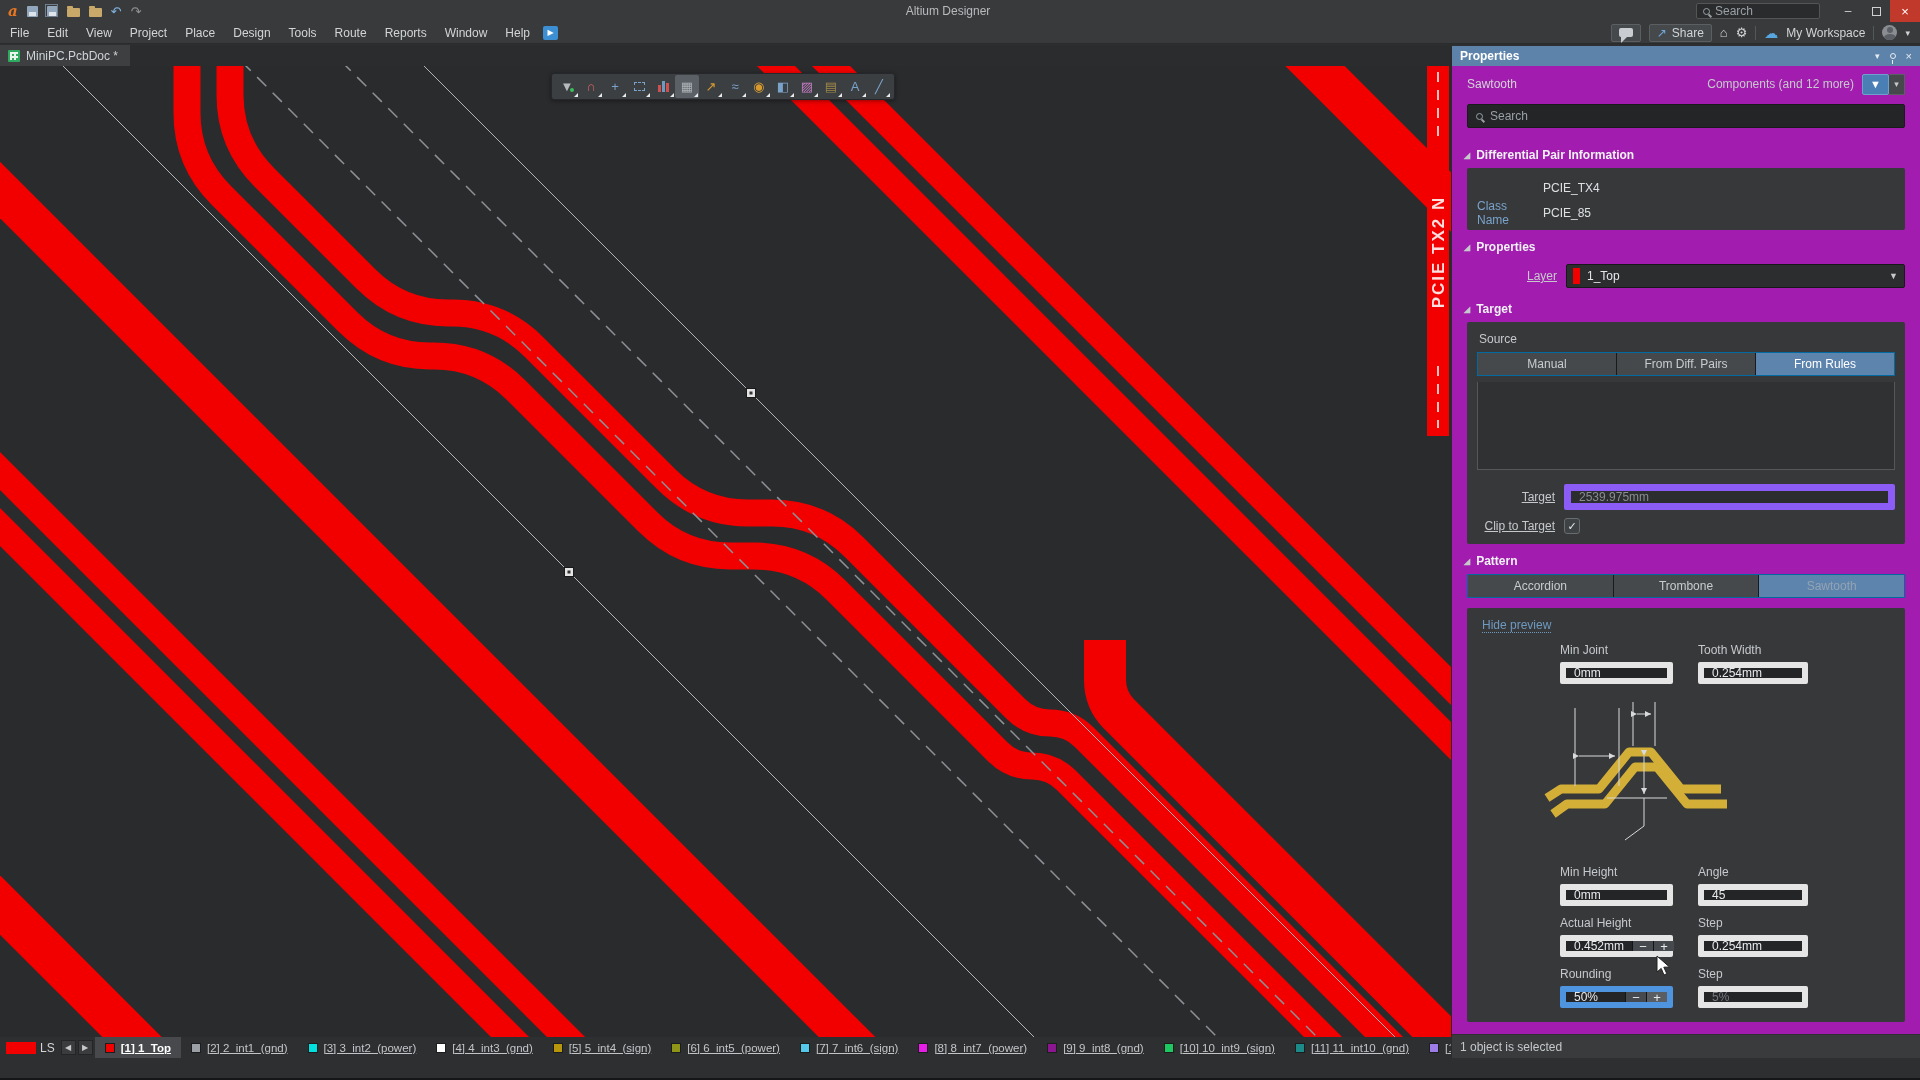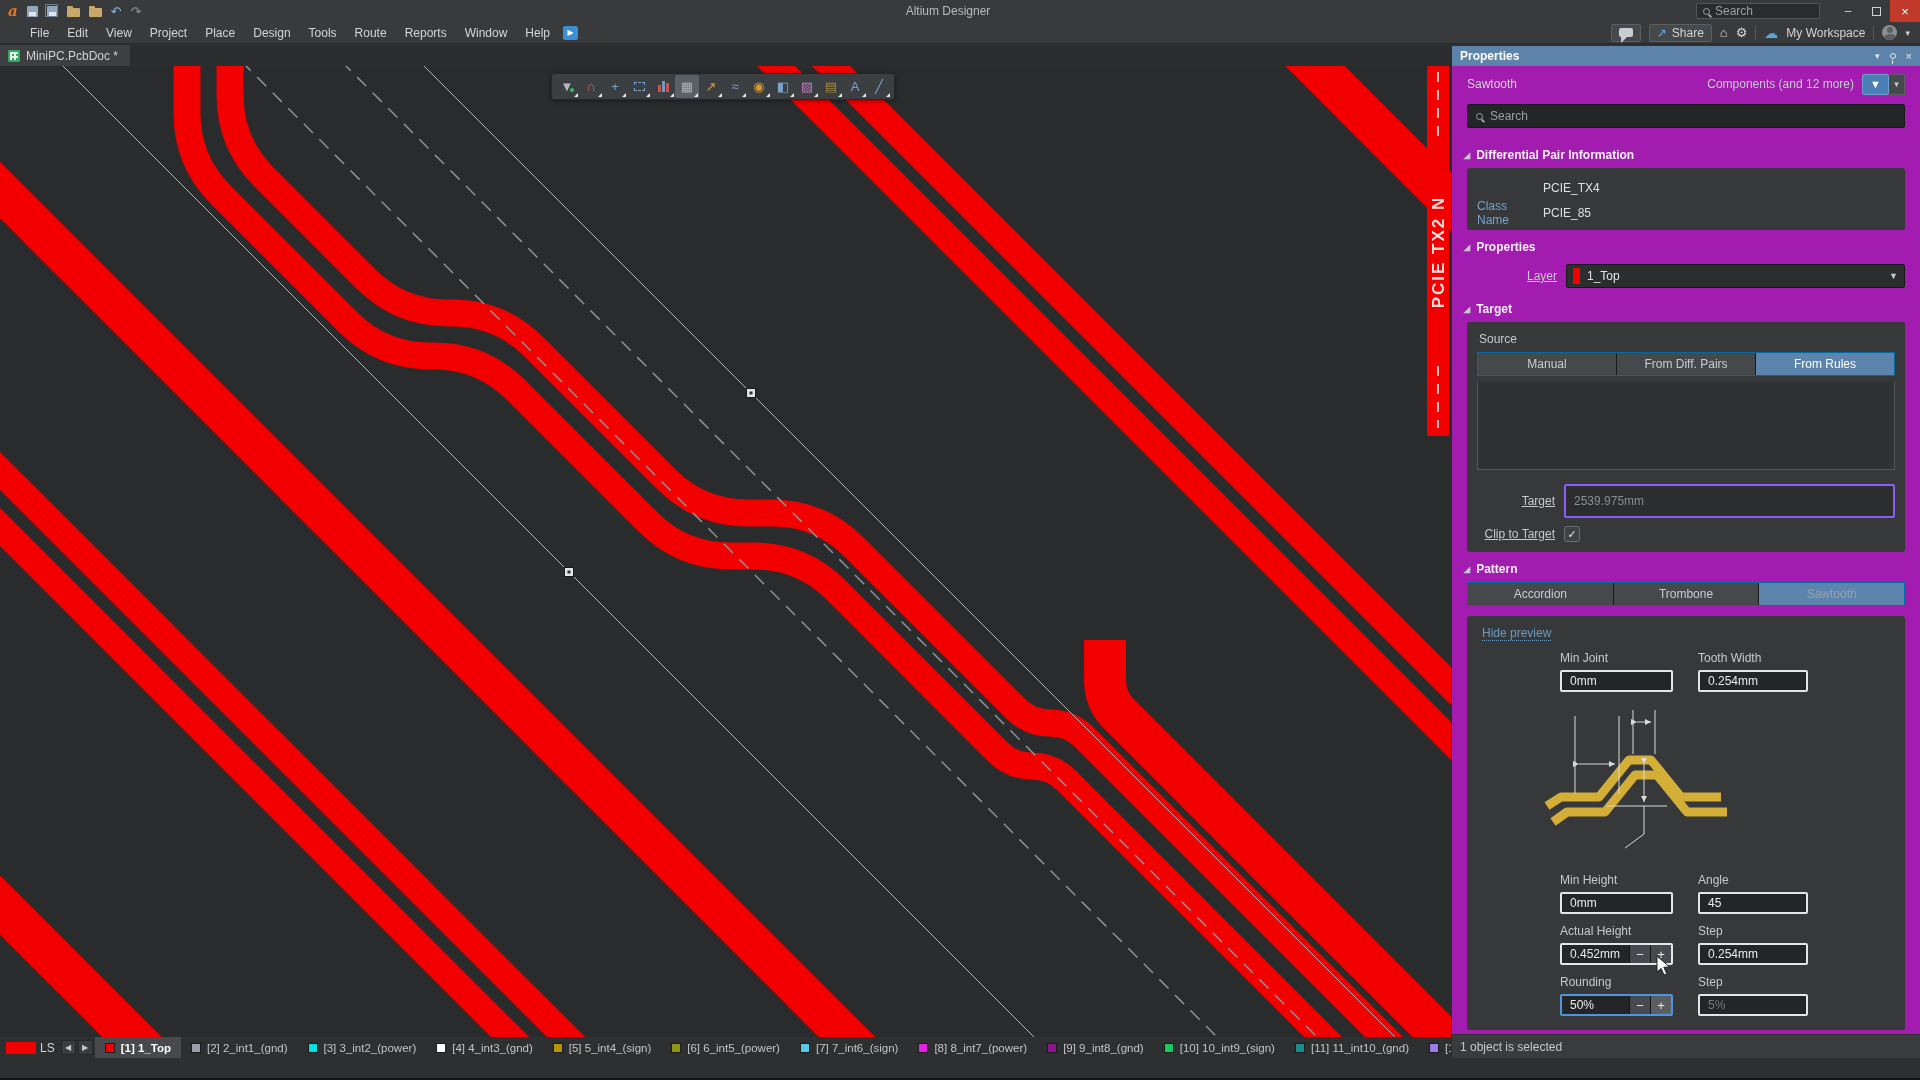--- a/index.html
+++ b/index.html
@@ -25,21 +25,21 @@
   #tb-search { width:124px; height:16px; background:#2a2b2c; border:1px solid #555; border-radius:2px;
     display:flex; align-items:center; gap:5px; padding:0 6px; color:#9aa0a6; margin-right:14px; }
   .mag { width:7px; height:7px; border:1.5px solid #9aa0a6; border-radius:50%; position:relative; display:inline-block; flex:none;}
   .mag::after { content:""; position:absolute; width:1.5px; height:4px; background:#9aa0a6; left:5px; top:5px; transform:rotate(-45deg); }
   .winbtn { width:28px; height:22px; display:flex; align-items:center; justify-content:center; color:#cfd3d6; }
   .winbtn .sq { width:9px; height:9px; border:1px solid #cfd3d6; display:inline-block; }
   #win-close { width:30px; background:#c0392b; color:#fff; font-size:13px; }
   
   #menubar { position:absolute; left:0; top:22px; width:1920px; height:22px; background:#393a3b;
     display:flex; align-items:center; border-bottom:1px solid #2a2b2c;}
-  #menubar-menus { display:flex; padding-left:21px; }
+  #menubar-menus { display:flex; padding-left:1px; }
   .menu-item { padding:3px 9px; color:#d2d5d7; }
   .a365 { width:15px; height:14px; background:#3d8fd4; border-radius:2px; color:#fff; font-size:8px;
     display:flex; align-items:center; justify-content:center; margin-left:4px;}
   #menubar-right { margin-left:auto; display:flex; align-items:center; gap:8px; padding-right:10px; }
   .mb-btn { height:18px; display:flex; align-items:center; gap:5px; background:#46494c; border:1px solid #5c5f62; border-radius:2px; padding:0 7px; color:#d2d5d7;}
   .bubble { width:14px; height:9px; background:#c9ccd0; border-radius:2px; position:relative; display:inline-block;}
   .bubble::after { content:""; position:absolute; left:2px; top:9px; border:3px solid transparent; border-top-color:#c9ccd0; border-left-color:#c9ccd0; }
   .share-arrow { color:#6fa8dc; font-size:12px; }
   .sep { width:1px; height:14px; background:#55585b; }
   .cloud { color:#58a6e0; font-size:14px; }
@@ -102,47 +102,47 @@
   .seg .seg-item { flex:1; height:22px; background:#46494c; border-right:1px solid #191a1b;
      display:flex; align-items:center; justify-content:center; color:#c9cccf; }
   .seg .seg-item:last-child { border-right:none; }
   .seg .seg-item.sel { background:#5d84ad; color:#fff; }
   .seg.pattern-tabs { margin:0 15px; }
   .seg.pattern-tabs .seg-item.sel { color:#94a3b2; }
   table.limits { width:100%; border-collapse:collapse; border:1px solid #55585a; }
   table.limits th { background:#333537; color:#b4b8bb; font-weight:normal; text-align:left; padding:3px 8px;
      border-right:1px solid #55585a; font-size:11.5px;}
   .tbody-empty { height:88px; background:#2f3133; border:1px solid #55585a; border-top:none; }
-  .tinput { flex:1; height:34px; background:#2b2d2f; border:2px solid #8b5cf6; border-radius:2px;
+  .tinput { flex:1; height:16px; background:#2b2d2f; border:7px solid #8b5cf6; border-radius:2px;
      display:flex; align-items:center; padding:6px 8px; color:#8a8d90; }
   .checkbox { width:16px; height:16px; background:#3f4245; border:1px solid #6a6d70; border-radius:3px;
      display:flex; align-items:center; justify-content:center; color:#e8eaec; font-size:11px;}
   .link { color:#6f9ac0; border-bottom:1px dotted #6f9ac0; display:inline-block; }
   #pattern-box { margin:10px 15px 0 15px; padding:10px 0 14px 0; background:#36383a; border-radius:2px;}
   .pgrid { display:grid; grid-template-columns:113px 110px; column-gap:25px; margin-left:93px; margin-top:10px;}
   .pgrid .plab { color:#c6c9cc; margin-bottom:5px; }
-  .pfield { height:22px; background:#232527; border:2px solid #e5e5e5; border-radius:2px; display:flex; align-items:center; color:#e8eaec; }
+  .pfield { height:22px; background:#232527; border:6px solid #e5e5e5; border-radius:2px; display:flex; align-items:center; color:#e8eaec; }
   .pfield .fv { flex:1; padding:0 8px; }
   .pfield.dim .fv { color:#77797c; }
   .pfield.focused { border-color:#4f94de; }
   .sbtn { width:21px; height:100%; background:#46494d; border-left:1px solid #141516; display:flex; align-items:center;
      justify-content:center; color:#e8eaec; font-size:13px; flex:none;}
   .sbtn.hov { background:#5a5e62; }
   #diagram { margin:10px 0 0 70px; }
   #panel-status { flex:none; height:24px; display:flex; align-items:center; padding:0 8px; color:#c6c9cc;
      border-top:1px solid #2e2f30; background:#393b3d;}
   
   #layerbar { position:absolute; left:0; top:1037px; width:1451px; height:21px; background:#2e2f31;
     display:flex; align-items:center; overflow:hidden; }
   #ls-chip { display:flex; align-items:center; gap:4px; padding:0 6px; flex:none;}
   #ls-chip .lsw { width:30px; height:12px; background:#f20000; }
   .navbtn { width:15px; height:15px; background:#3a3c3e; border:1px solid #242526; color:#c6c9cc; font-size:8px;
     display:flex; align-items:center; justify-content:center; margin-right:2px; flex:none;}
   .layer-tab { display:flex; align-items:center; gap:6px; padding:0 10px; height:21px; color:#c2c5c8; font-size:11.5px;
-    flex:none; white-space:nowrap; }
+    flex:none; white-space:nowrap;text-decoration:underline; }
   .layer-tab.active { background:#47494c; color:#fff; font-weight:bold; }
   .layer-tab .sw { width:10px; height:10px; border:1px solid #1c1d1e; flex:none;}
   
   #statusbar { position:absolute; left:0; top:1058px; width:1920px; height:20px; background:#2e2f31;
     border-top:1px solid #242526; display:flex; align-items:center; color:#c2c5c8; }
   #statusbar .spos { padding-left:12px; width:275px; }
   #statusbar .sgrid { width:168px; }
   #statusbar .vsep { width:1px; height:14px; background:#46484a; margin-left:535px; }
   #statusbar .sright { margin-left:auto; display:flex; align-items:center; gap:10px; padding-right:8px; }
   .target-ico { width:14px; height:14px; border:2px solid #d78f2e; border-radius:50%; position:relative; display:inline-block;}

